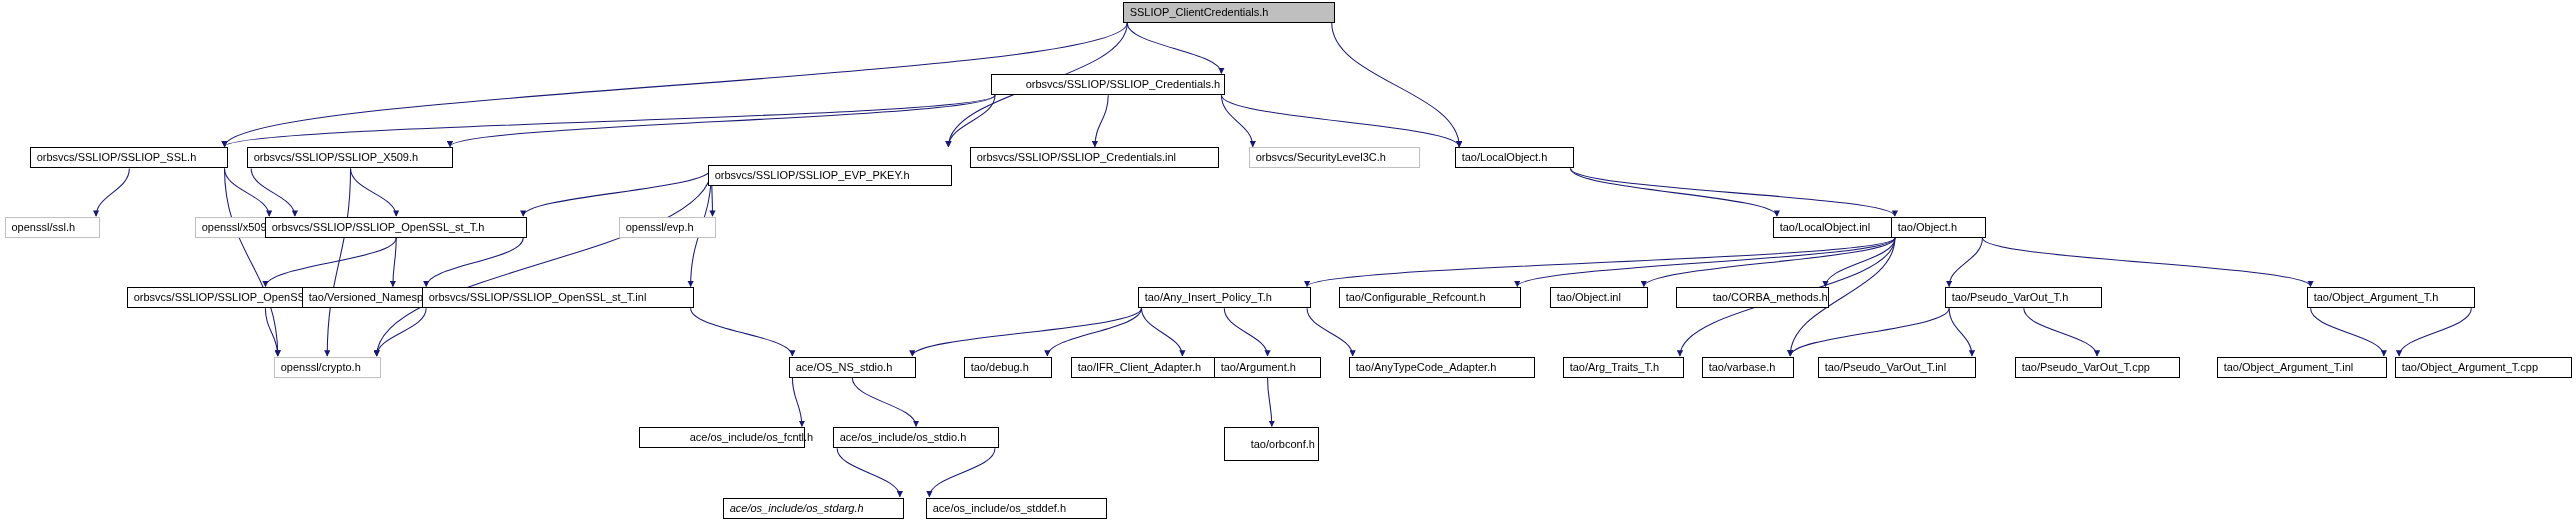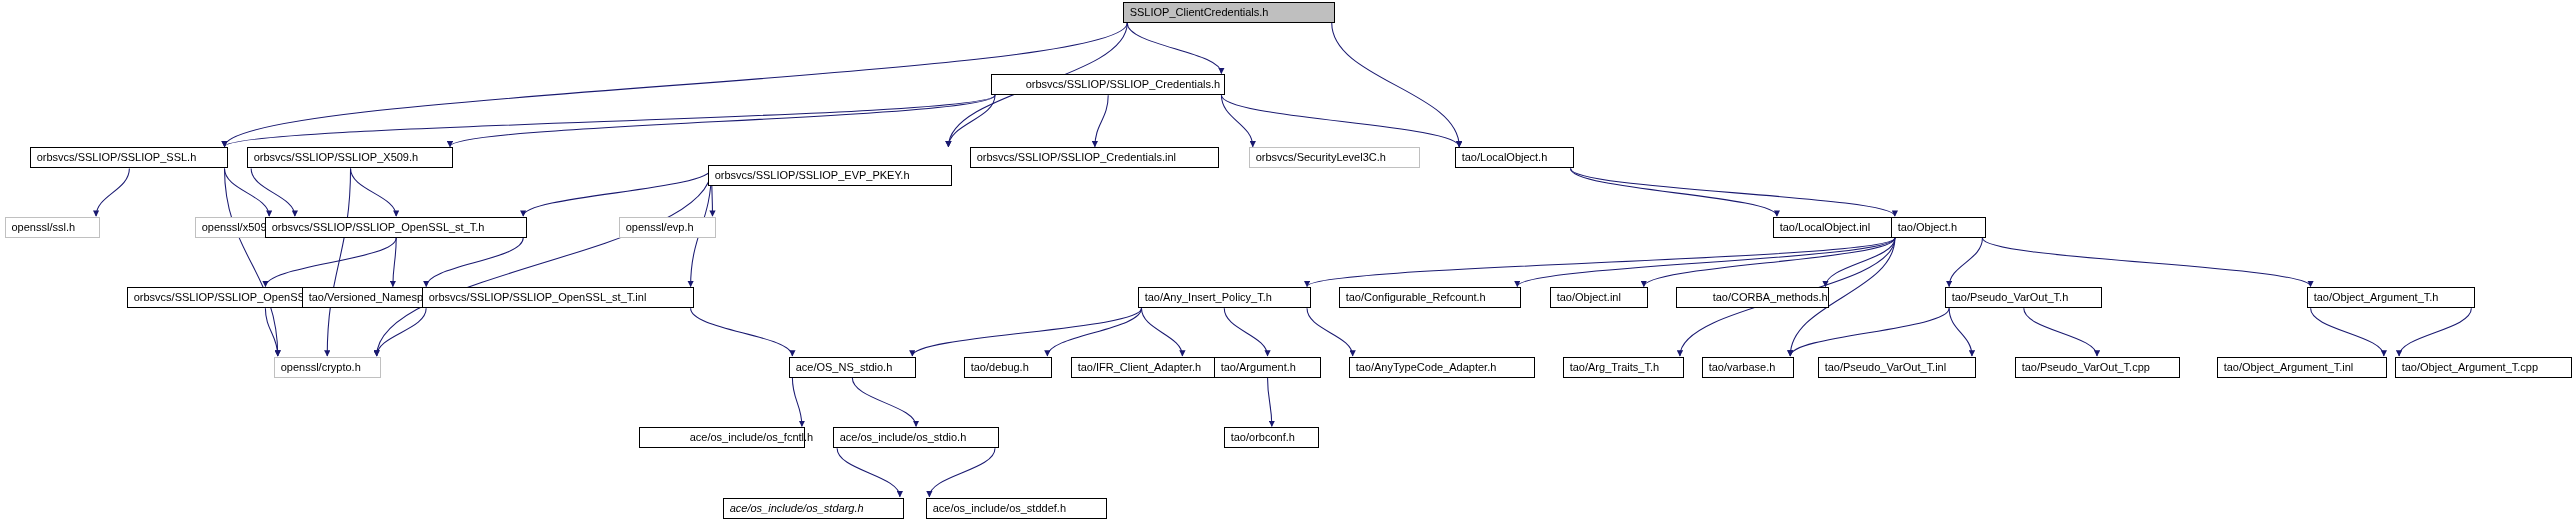--- a/index.html
+++ b/index.html
@@ -221,21 +221,21 @@
       </div>
       <div class="node" style="left: 2395px; top: 357px; width: 177px; height: 21px;">
         <span class="node-label">tao/Object_Argument_T.cpp</span>
       </div>
       <div class="node" style="left: 639px; top: 427px; width: 166px; height: 21px; padding-left: 44px;">
         <span class="node-label">ace/os_include/os_fcntl.h</span>
       </div>
       <div class="node" style="left: 833px; top: 427px; width: 166px; height: 21px;">
         <span class="node-label">ace/os_include/os_stdio.h</span>
       </div>
-      <div class="node" style="left: 1224px; top: 427px; width: 95px; height: 21px;">
+      <div class="node" style="left: 1224px; top: 427px; width: 95px; height: 34px; padding-left: 20px;">
         <span class="node-label">tao/orbconf.h</span>
       </div>
       <div class="node" style="left: 723px; top: 498px; width: 181px; height: 21px; font-style: italic;">
         <span class="node-label">ace/os_include/os_stdarg.h</span>
       </div>
       <div class="node" style="left: 926px; top: 498px; width: 181px; height: 21px;">
         <span class="node-label">ace/os_include/os_stddef.h</span>
       </div>
     </div>
 </div>

